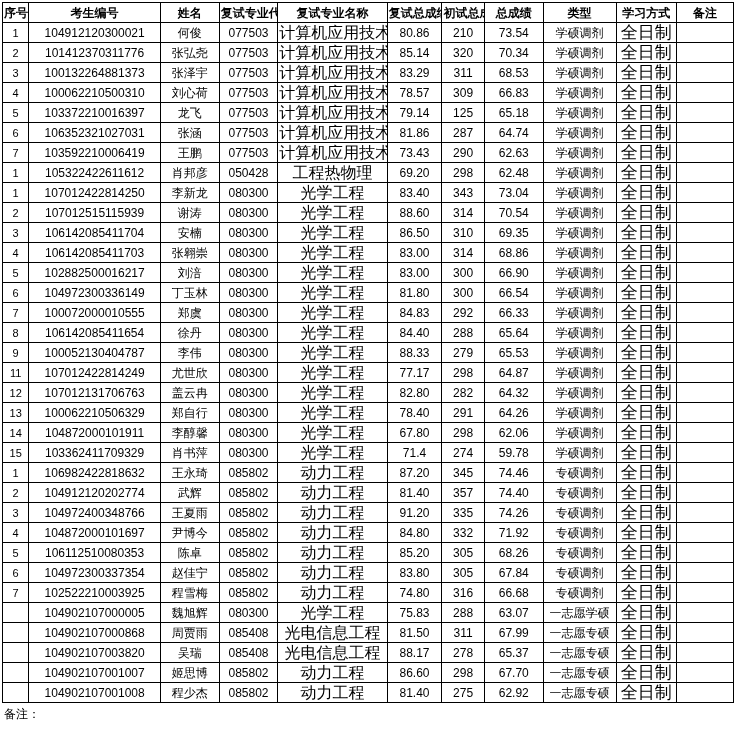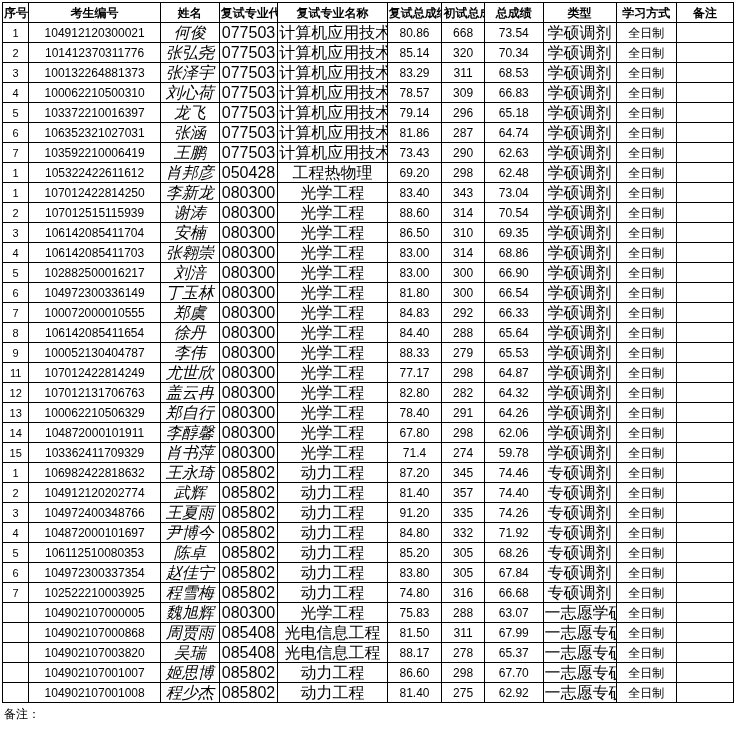--- a/index.html
+++ b/index.html
@@ -38,27 +38,27 @@
   thead th {
     font-weight: bold;
     font-size: 12px;
     line-height: 13px;
     white-space: normal;
     padding: 1px;
   }
   .head-row th { height: 36px; }
   td.idx { font-size: 11px; }
   td.examid { font-size: 12px; letter-spacing: 0px; }
-  td.name { font-size: 16px; font-weight: normal; font-style: italic; }
-  td.code { font-size: 16px; margin-left: 38px; }
+  td.name { font-size: 12px; font-weight: normal; }
+  td.code { font-size: 12px; margin-left: 38px; }
   td.major { font-size: 16px; }
   td.num { font-size: 12px; }
   td.total { font-size: 12px; }
-  td.type { font-size: 16px; }
-  td.study { font-size: 12px; }
+  td.type { font-size: 12px; }
+  td.study { font-size: 17px; }
   td.remark { font-size: 12px; }
   .notes {
     margin-top: 4px;
     font-size: 12px;
     line-height: 15px;
     padding-left: 2px;
     width: 732px;
   }
   .notes div { white-space: normal; }
 </style>
@@ -96,21 +96,21 @@
       </tr>
     </thead>
     <tbody id="table-body">
         <tr>
           <td class="idx">1</td>
           <td class="examid">104912120300021</td>
           <td class="name">何俊</td>
           <td class="code">077503</td>
           <td class="major">计算机应用技术</td>
           <td class="num">80.86</td>
-          <td class="num">668</td>
+          <td class="num">210</td>
           <td class="total">73.54</td>
           <td class="type">学硕调剂</td>
           <td class="study">全日制</td>
           <td class="remark"></td>
         </tr>
         <tr>
           <td class="idx">2</td>
           <td class="examid">101412370311776</td>
           <td class="name">张弘尧</td>
           <td class="code">077503</td>
@@ -148,21 +148,21 @@
           <td class="study">全日制</td>
           <td class="remark"></td>
         </tr>
         <tr>
           <td class="idx">5</td>
           <td class="examid">103372210016397</td>
           <td class="name">龙飞</td>
           <td class="code">077503</td>
           <td class="major">计算机应用技术</td>
           <td class="num">79.14</td>
-          <td class="num">296</td>
+          <td class="num">125</td>
           <td class="total">65.18</td>
           <td class="type">学硕调剂</td>
           <td class="study">全日制</td>
           <td class="remark"></td>
         </tr>
         <tr>
           <td class="idx">6</td>
           <td class="examid">106352321027031</td>
           <td class="name">张涵</td>
           <td class="code">077503</td>

